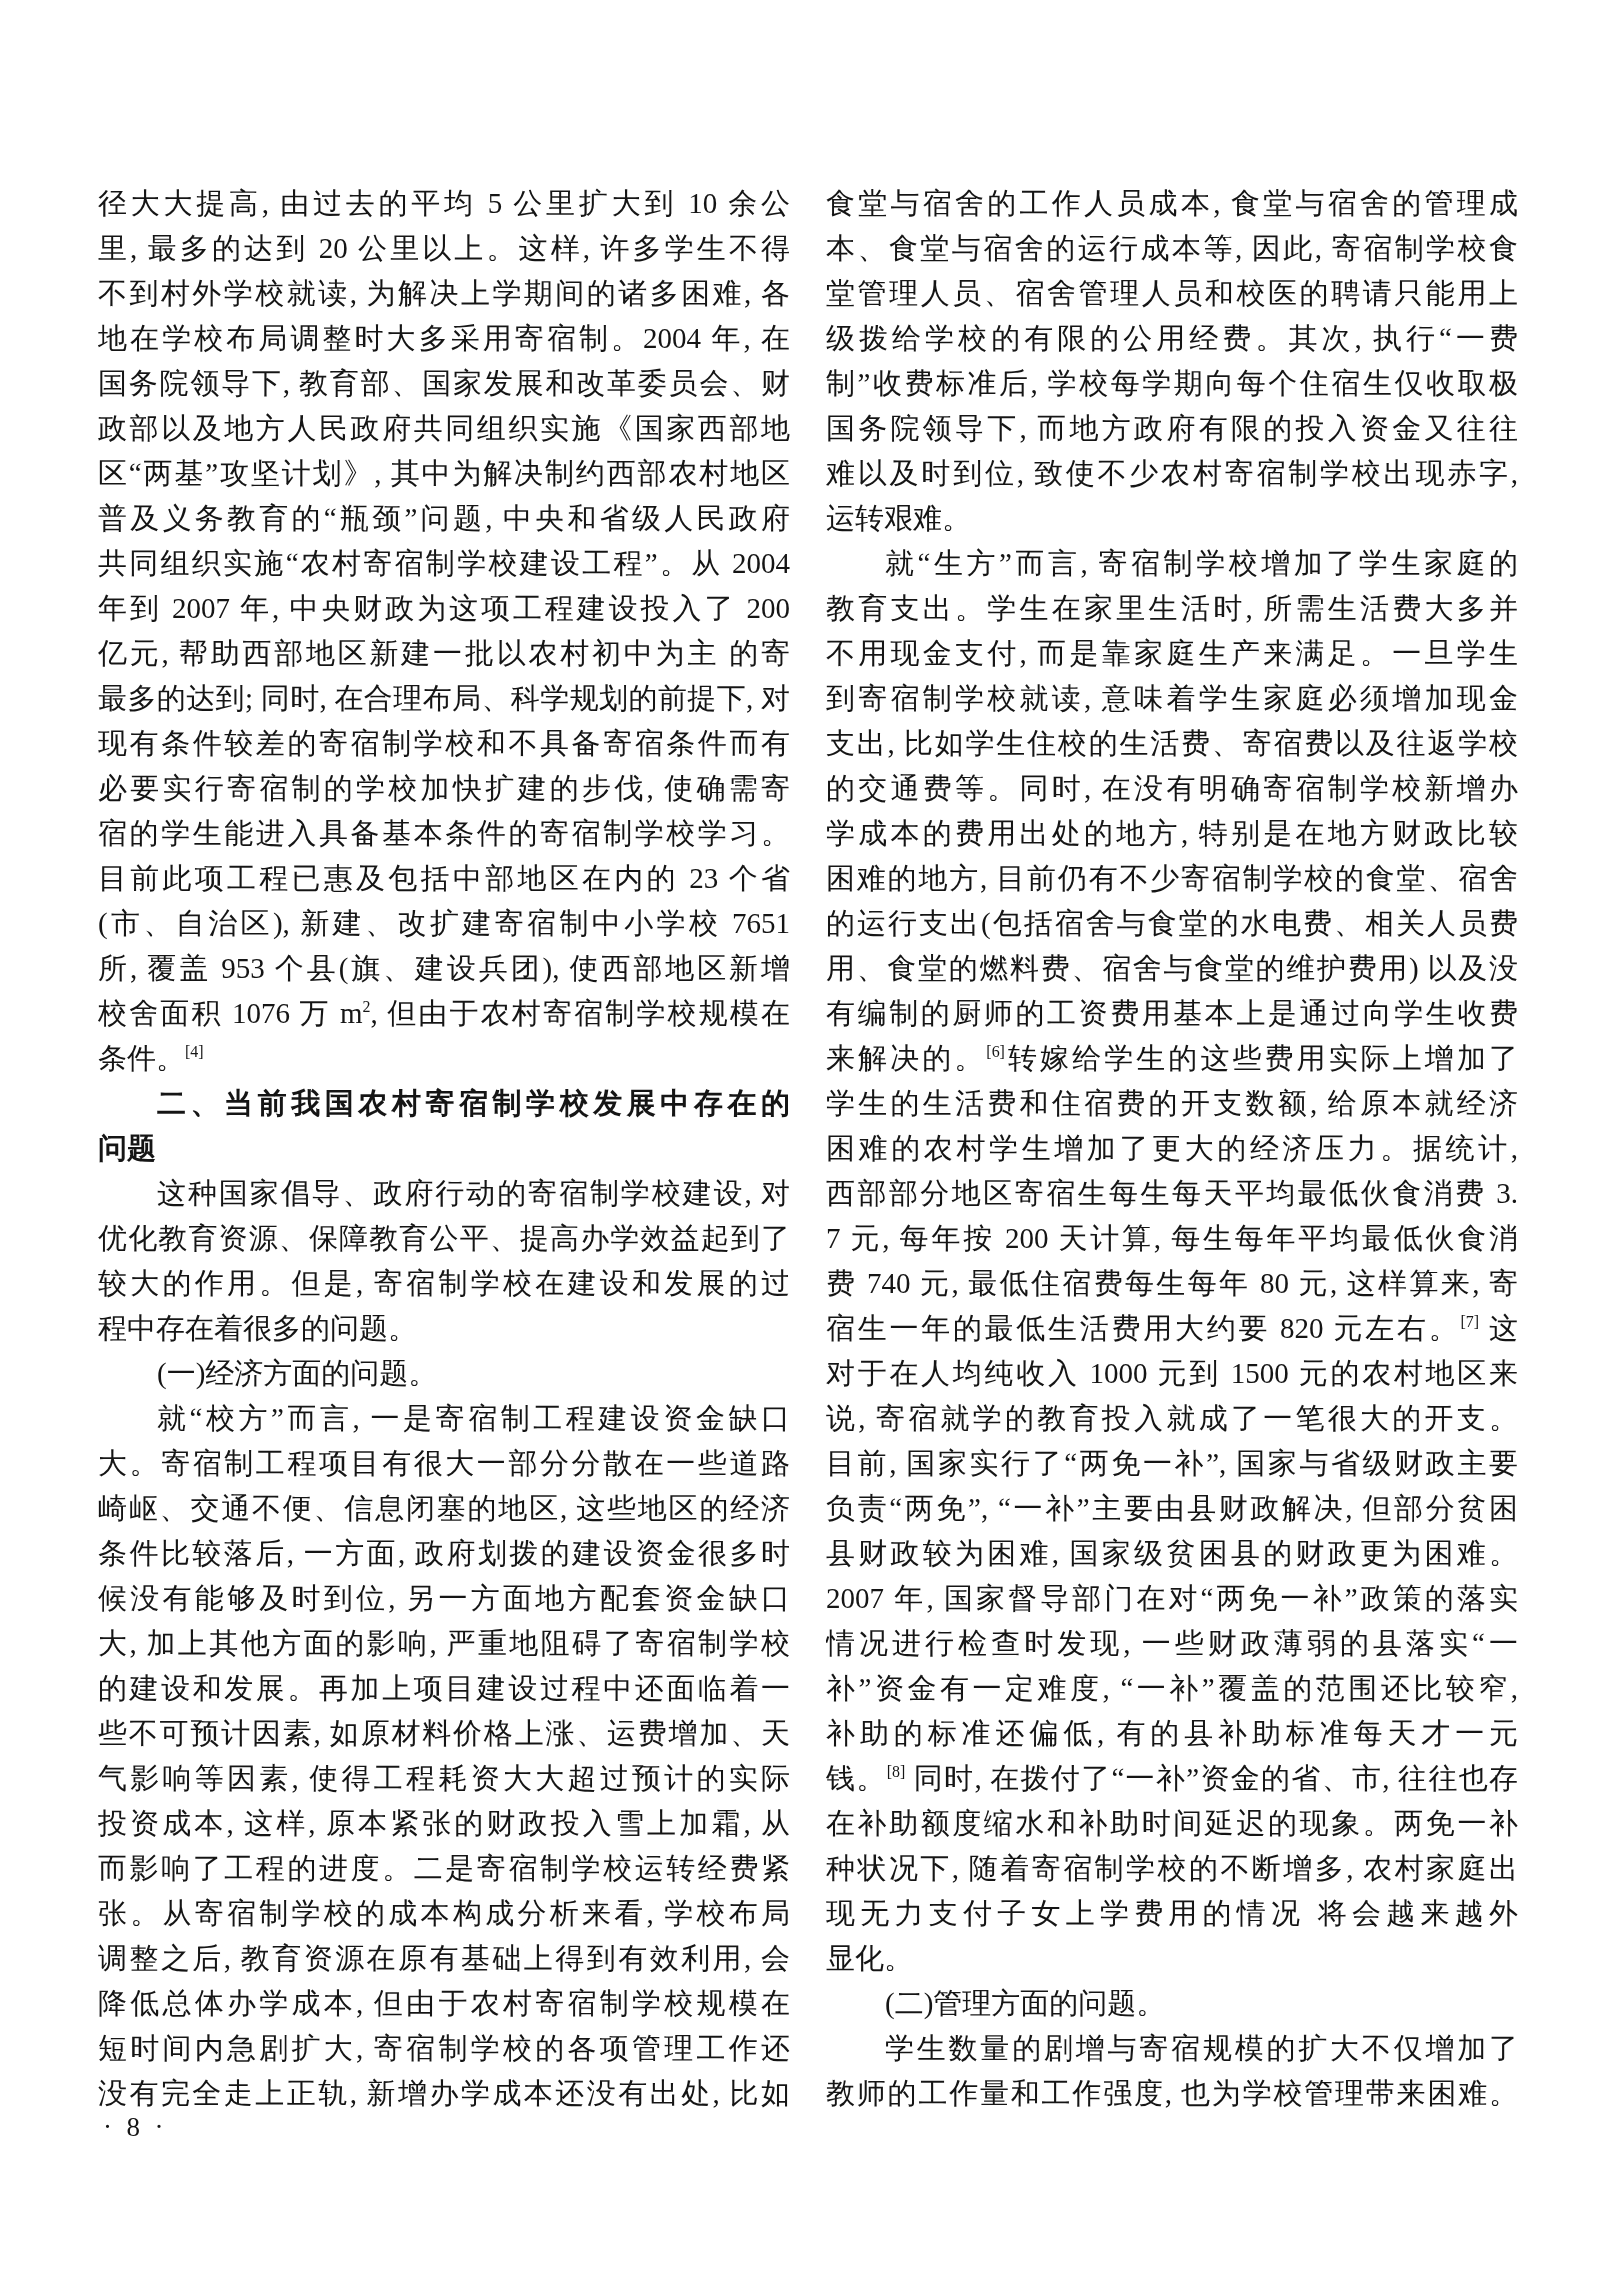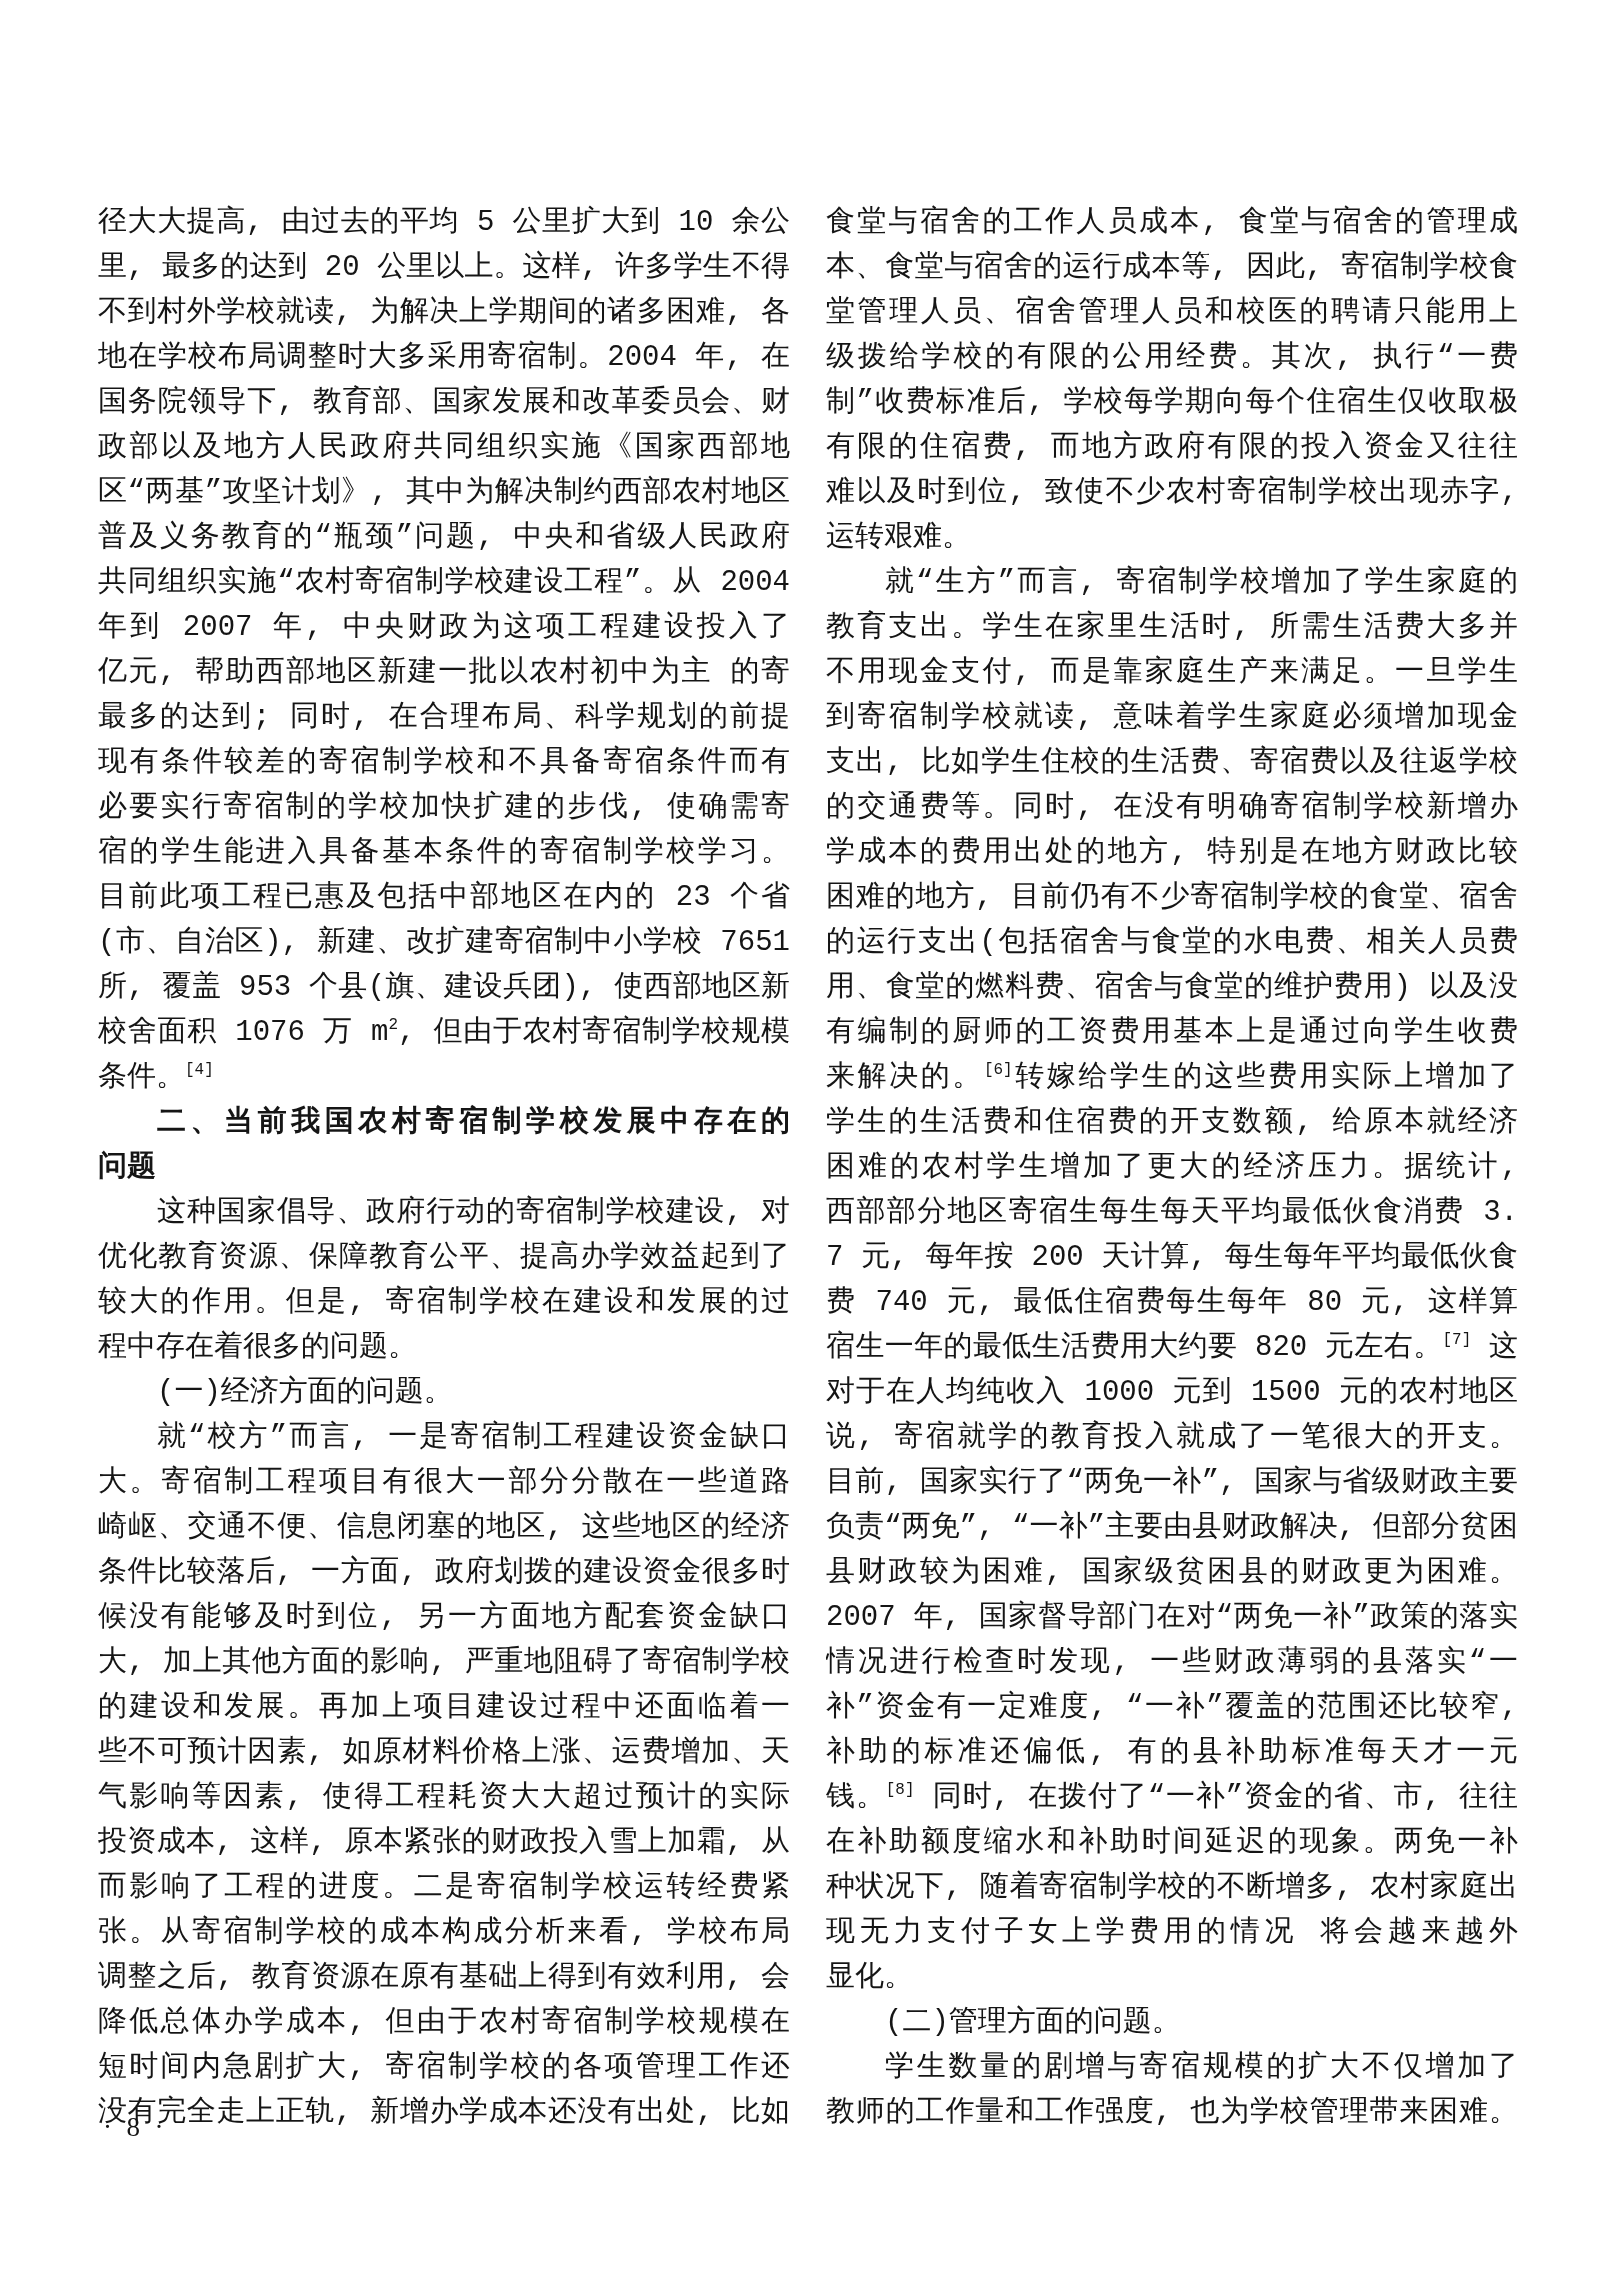--- a/index.html
+++ b/index.html
@@ -12,23 +12,22 @@
     color: #151515;
     overflow: hidden;
   }
   .page {
     position: absolute;
     inset: 0;
     background: #ffffff;
   }
   .column {
     position: absolute;
-    top: 200px;
+    top: 181px;
     width: 692px;
-    font-family: Liberation Mono, monospace;
   }
   .col-left  { left: 98px; }
   .col-right { left: 826px; }
   .line {
     height: 45px;
     line-height: 45px;
     font-size: 29px;
     overflow: hidden;
     text-align: justify;
     text-align-last: justify;
@@ -104,21 +103,21 @@
       <div class="line">降低总体办学成本, 但由于农村寄宿制学校规模在</div>
       <div class="line">短时间内急剧扩大, 寄宿制学校的各项管理工作还</div>
       <div class="line">没有完全走上正轨, 新增办学成本还没有出处, 比如</div>
     </div>
   <div class="column col-right">
       <div class="line">食堂与宿舍的工作人员成本, 食堂与宿舍的管理成</div>
       <div class="line">本、食堂与宿舍的运行成本等, 因此, 寄宿制学校食</div>
       <div class="line">堂管理人员、宿舍管理人员和校医的聘请只能用上</div>
       <div class="line">级拨给学校的有限的公用经费。其次, 执行“一费</div>
       <div class="line">制”收费标准后, 学校每学期向每个住宿生仅收取极</div>
-      <div class="line">有限的住宿费, 而地方政府有限的投入资金又往往</div>
+      <div class="line">国务院领导下, 而地方政府有限的投入资金又往往</div>
       <div class="line">难以及时到位, 致使不少农村寄宿制学校出现赤字,</div>
       <div class="line end">运转艰难。</div>
       <div class="line indent">就“生方”而言, 寄宿制学校增加了学生家庭的</div>
       <div class="line">教育支出。学生在家里生活时, 所需生活费大多并</div>
       <div class="line">不用现金支付, 而是靠家庭生产来满足。一旦学生</div>
       <div class="line">到寄宿制学校就读, 意味着学生家庭必须增加现金</div>
       <div class="line">支出, 比如学生住校的生活费、寄宿费以及往返学校</div>
       <div class="line">的交通费等。同时, 在没有明确寄宿制学校新增办</div>
       <div class="line">学成本的费用出处的地方, 特别是在地方财政比较</div>
       <div class="line">困难的地方, 目前仍有不少寄宿制学校的食堂、宿舍</div>

